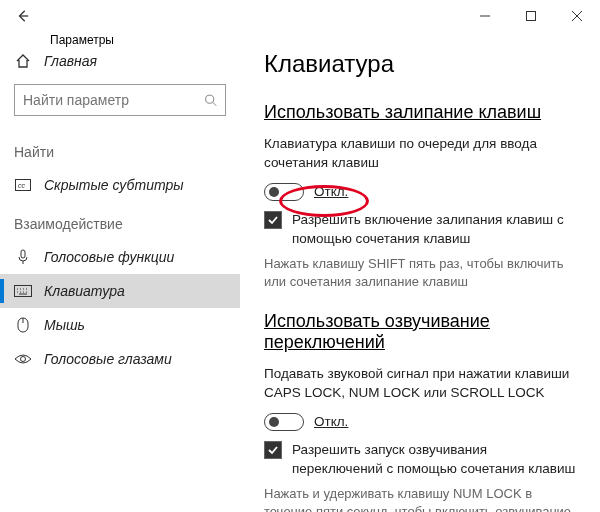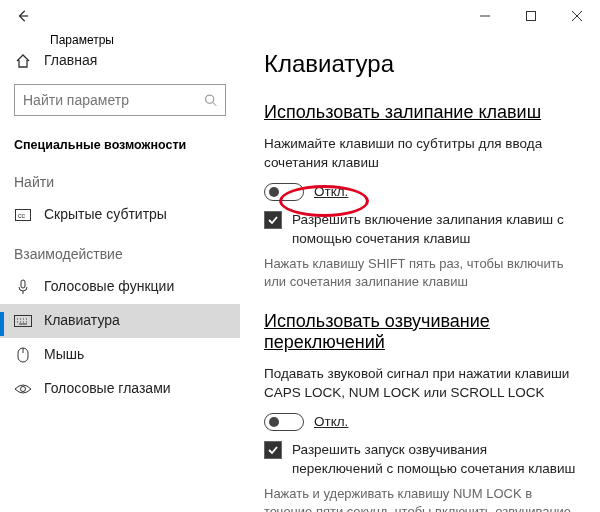--- a/index.html
+++ b/index.html
@@ -4,21 +4,21 @@
 <style>
   * { box-sizing: border-box; margin: 0; padding: 0; font-family: "Segoe UI", Arial, sans-serif; }
   body { width: 600px; height: 512px; background: #fff; overflow: hidden; position: relative; }
   .titlebar { height: 32px; display: flex; align-items: center; padding-left: 8px; }
   .back-btn { width: 30px; height: 30px; display: flex; align-items: center; justify-content: center; cursor: pointer; }
   .title { font-size: 12px; margin-left: 12px; color: #000; margin-top: 48px; }
   .win-controls { margin-left: auto; display: flex; }
   .wc-btn { width: 46px; height: 30px; display:flex; align-items:center; justify-content:center; cursor:pointer; }
   .container { display: flex; height: calc(100% - 32px); }
   .sidebar { width: 240px; padding: 12px 0 0 0; }
-  .sb-row { display: flex; gap: 12px; padding: 8px 14px; cursor: pointer; font-size: 14px; color: #222; }
+  .sb-row { display: flex; align-items: center; gap: 12px; padding: 8px 14px; cursor: pointer; font-size: 14px; color: #222; font-style: italic; }
   .sb-row.active { background: #d9d9d9; }
   .sb-row.active::before { content:""; position:absolute; left:0; width:4px; height:24px; background:#0078d4; }
   .sb-row.active { position: relative; }
   .sb-icon { width: 18px; height:18px; display:flex; align-items:center; justify-content:center; color:#333; }
   .sb-search { margin: 6px 14px 14px 14px; }
   .sb-search-box { display:flex; align-items:center; border:1px solid #999; height:32px; padding:0 8px; font-size:14px; color:#666; justify-content:space-between; }
   .sb-search-box input { border:none; outline:none; font-size:14px; flex:1; }
   .sb-heading { padding: 8px 14px; font-size: 12.5px; font-weight: 600; color:#000; }
   .sb-subheading { padding: 14px 14px 8px 14px; font-size: 14px; color:#666; }
   .content { flex:1; padding: 18px 24px 0 24px; overflow:hidden; }
@@ -78,21 +78,20 @@
     </div>
     <div class="sb-search">
       <div class="sb-search-box">
         <input placeholder="Найти параметр" style="">
         <svg width="14" height="14" viewBox="0 0 16 16">
             <circle cx="7" cy="7" r="5" stroke="#666" fill="none"></circle>
             <path d="M11 11 L15 15" stroke="#666"></path>
           </svg>
       </div>
     </div>
-    <div class="sb-heading">Специальные возможности</div>
 
     <div class="sb-subheading">Найти</div>
     <div class="sb-row">
       <span class="sb-icon">
           <svg width="16" height="12" viewBox="0 0 16 12">
             <rect x="0.5" y="0.5" width="15" height="11" stroke="#333" fill="none"></rect>
             <text x="3" y="9" font-size="7" fill="#333">cc</text>
           </svg>
         </span>
       <span>Скрытые субтитры</span>
@@ -134,21 +133,21 @@
           </svg>
         </span>
       <span>Голосовые глазами</span>
     </div>
   </div>
 
   <div class="content">
     <h1 class="page-title">Клавиатура</h1>
 
     <h2 class="section-title">Использовать залипание клавиш</h2>
-    <div class="desc">Нажимайте клавиши по субтитры для ввода сочетания клавиш</div>
+    <div class="desc">Клавиатура клавиши по очереди для ввода сочетания клавиш</div>
     <div class="toggle-row">
       <div class="toggle">
           <div class="knob"></div>
         </div>
       <span class="toggle-label">Откл.</span>
     </div>
     <div class="checkbox-row">
       <div class="chk">
           <svg width="12" height="12" viewBox="0 0 12 12">
             <path d="M2 6 L5 9 L10 3" stroke="#fff" stroke-width="1.8" fill="none"></path>

